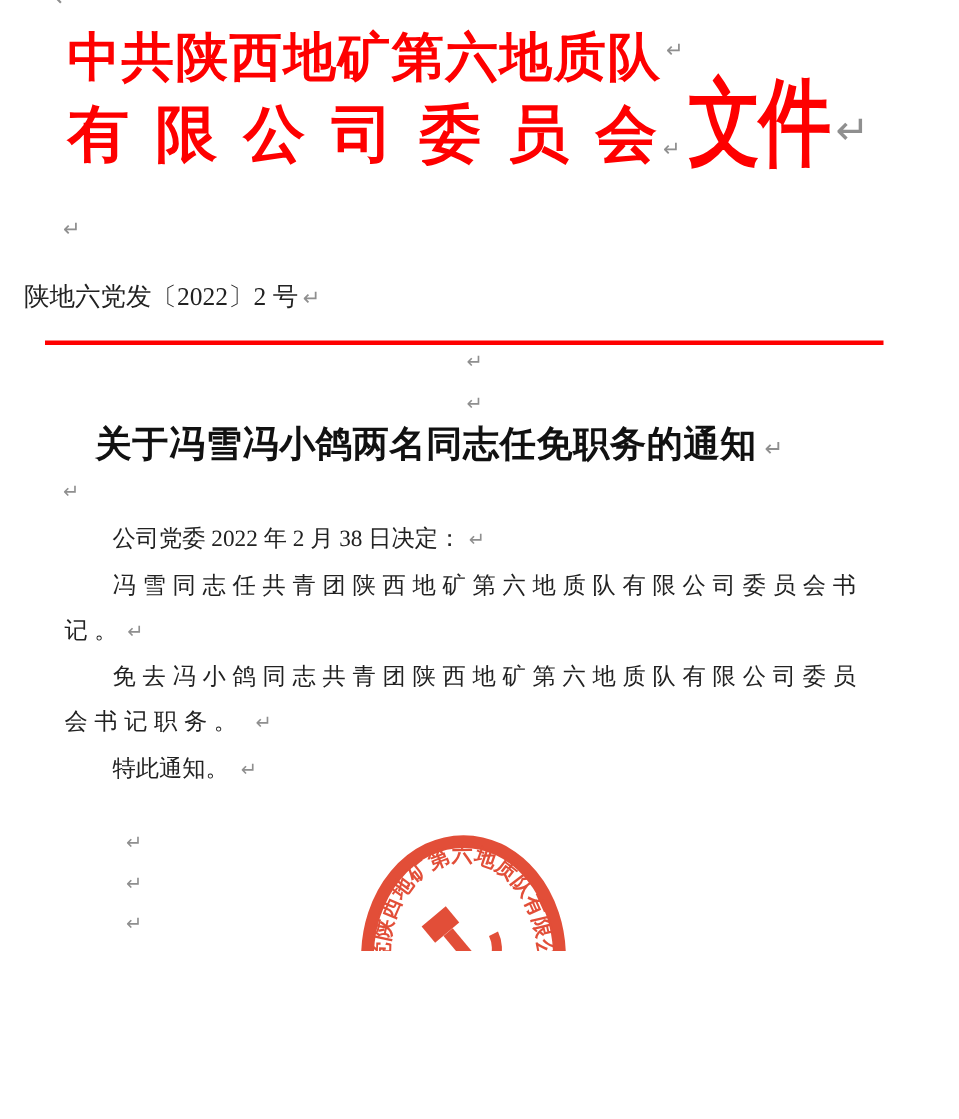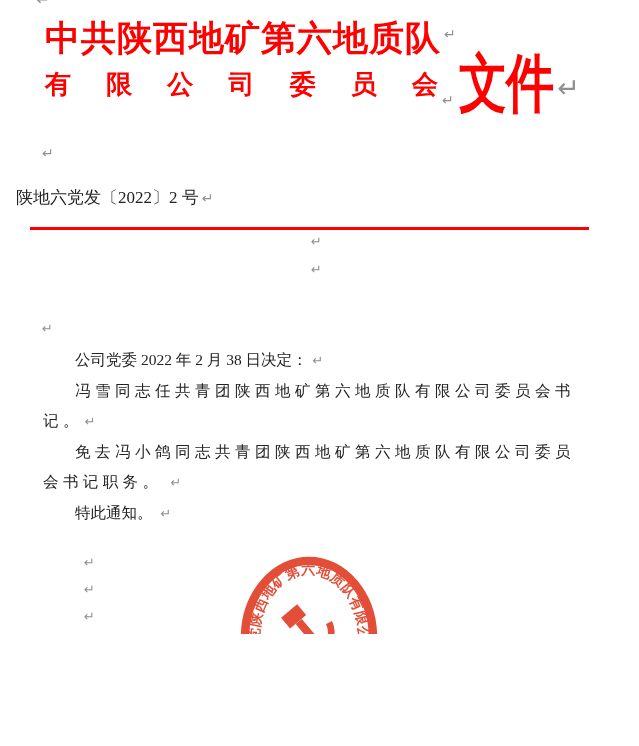--- a/index.html
+++ b/index.html
@@ -29,22 +29,22 @@
     vertical-align:baseline;
   }
   
   .org-line1{
     position:absolute;left:45px;top:20px;
     font-size:35px;font-weight:900;color:#fe0000;
     letter-spacing:1px;white-space:nowrap;line-height:1.1;
   }
   .org-line2{
     position:absolute;left:45px;top:71px;width:393px;
-    font-size:26px;font-weight:900;color:#fe0000;
-    text-align:justify;text-align-last:justify;line-height:1.1;
+    font-size:41px;font-weight:900;color:#fe0000;
+    text-align:justify;text-align-last:justify;line-height:1.1;font-family:Liberation Mono, monospace;
   }
   .doc-word{
     position:absolute;left:459px;top:52px;
     font-size:48px;font-weight:900;color:#fe0000;
     transform:scaleY(1.32);transform-origin:top left;
     letter-spacing:-1px;line-height:1;white-space:nowrap;
   }
   
   .doc-number{
     position:absolute;left:16px;right:0;top:186px;
@@ -118,20 +118,23 @@
 
   <div class="doc-number">
     <span>陕地六党发〔2022〕2 号</span><span class="imark" style="font-size:14px;margin-left:3px;">↵</span>
   </div>
 
   <div class="red-line"></div>
 
   <span class="mark" style="left:311px;top:235px;font-size:13px;">↵</span>
   <span class="mark" style="left:311px;top:263px;font-size:13px;">↵</span>
 
+  <div class="doc-title">
+    <span>关于冯雪冯小鸽两名同志任免职务的通知</span><span class="imark">↵</span>
+  </div>
 
   <span class="mark" style="left:42px;top:322px;font-size:13px;">↵</span>
 
   <div class="body-block">
     <p class="p-indent"><span>公司党委 2022 年 2 月 38 日决定：</span><span class="imark">↵</span></p>
     <p class="p-indent p-stretch"><span>冯雪同志任共青团陕西地矿第六地质队有限公司委员会书记。</span><span class="imark" style="margin-left:2px;">↵</span></p>
     <p class="p-indent p-stretch"><span>免去冯小鸽同志共青团陕西地矿第六地质队有限公司委员会书记职务。</span><span class="imark" style="margin-left:8px;">↵</span></p>
     <p class="p-indent"><span>特此通知。</span><span class="imark" style="margin-left:8px;">↵</span></p>
   </div>
 

